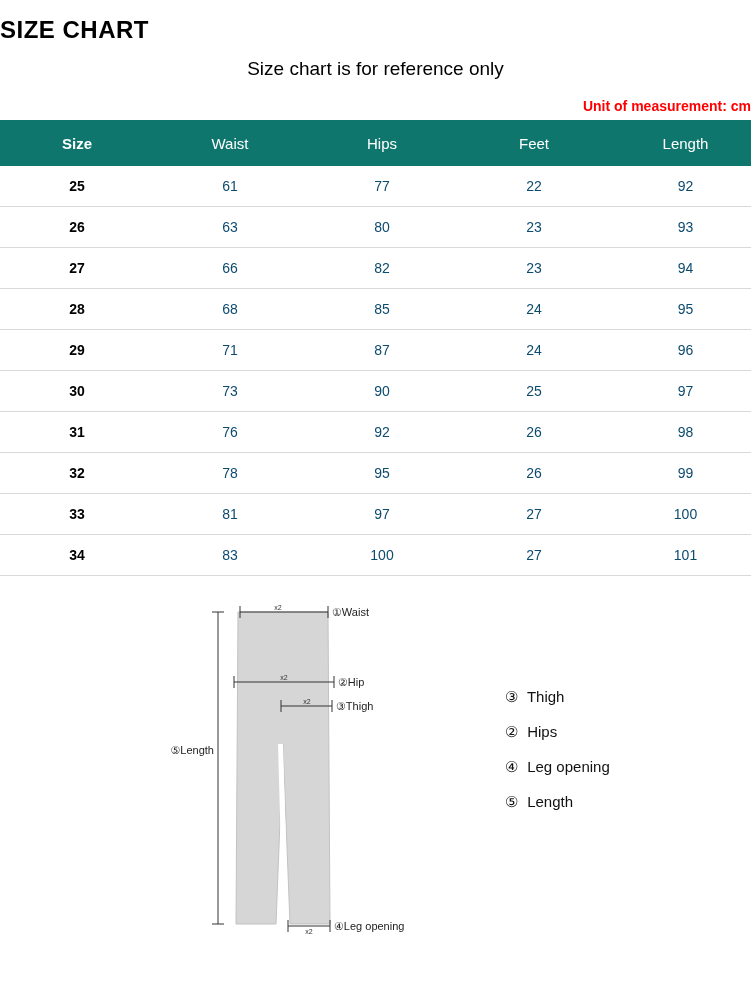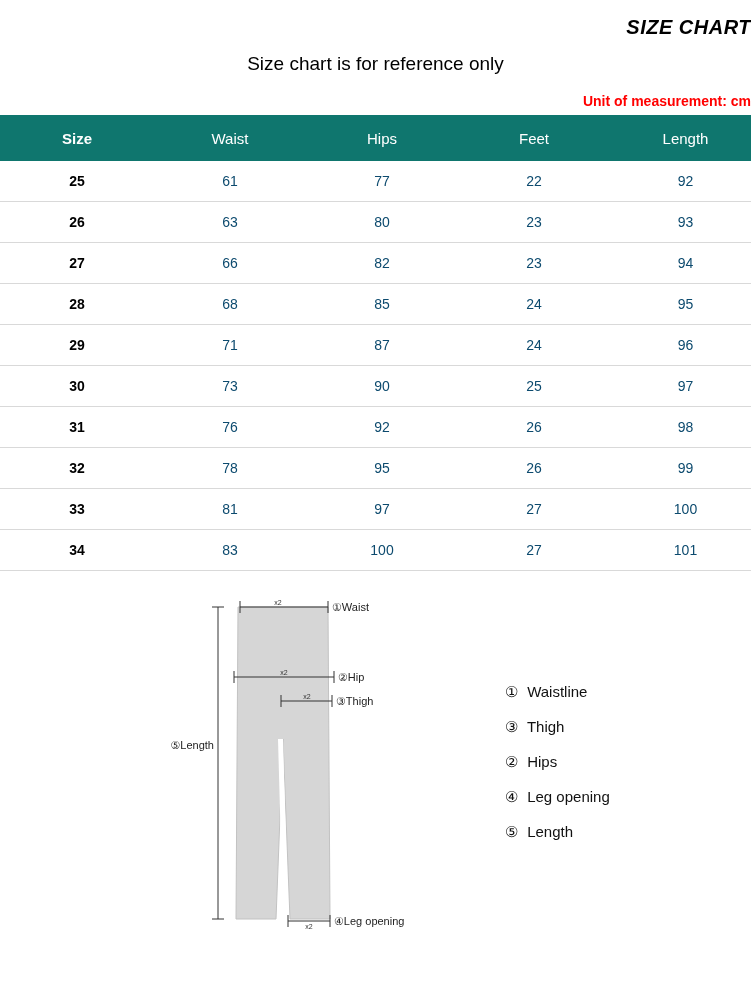--- a/index.html
+++ b/index.html
@@ -14,27 +14,26 @@
     color: #000000;
     overflow: hidden;
     position: relative;
   }
   .page {
     width: 751px;
     height: 985px;
     position: relative;
   }
   .title {
-    text-align: right;
-    font-size: 20px;
+    text-align: left;
+    font-size: 24px;
     font-weight: 700;
     letter-spacing: 0.5px;
     margin: 8px 0 0 0;
     padding-top: 8px;
-    font-style: italic;
   }
   .subtitle {
     text-align: center;
     font-size: 19px;
     font-weight: 400;
     margin: 14px 0 0 0;
   }
   .unit {
     color: #ff0000;
     font-size: 14px;
@@ -242,24 +241,20 @@
 
       <line x1="138" y1="332" x2="180" y2="332" stroke="#333" stroke-width="1"></line>
       <line x1="138" y1="326" x2="138" y2="338" stroke="#333" stroke-width="1"></line>
       <line x1="180" y1="326" x2="180" y2="338" stroke="#333" stroke-width="1"></line>
       <text class="svg-x2" x="159" y="340" text-anchor="middle">x2</text>
       <text class="svg-label" x="184" y="336">④Leg opening</text>
     </svg>
 
     <div class="legend">
       <div>
-        <span class="circnum">①</span>
-        <span>Waistline</span>
-      </div>
-      <div>
         <span class="circnum">③</span>
         <span>Thigh</span>
       </div>
       <div>
         <span class="circnum">②</span>
         <span>Hips</span>
       </div>
       <div>
         <span class="circnum">④</span>
         <span>Leg opening</span>

